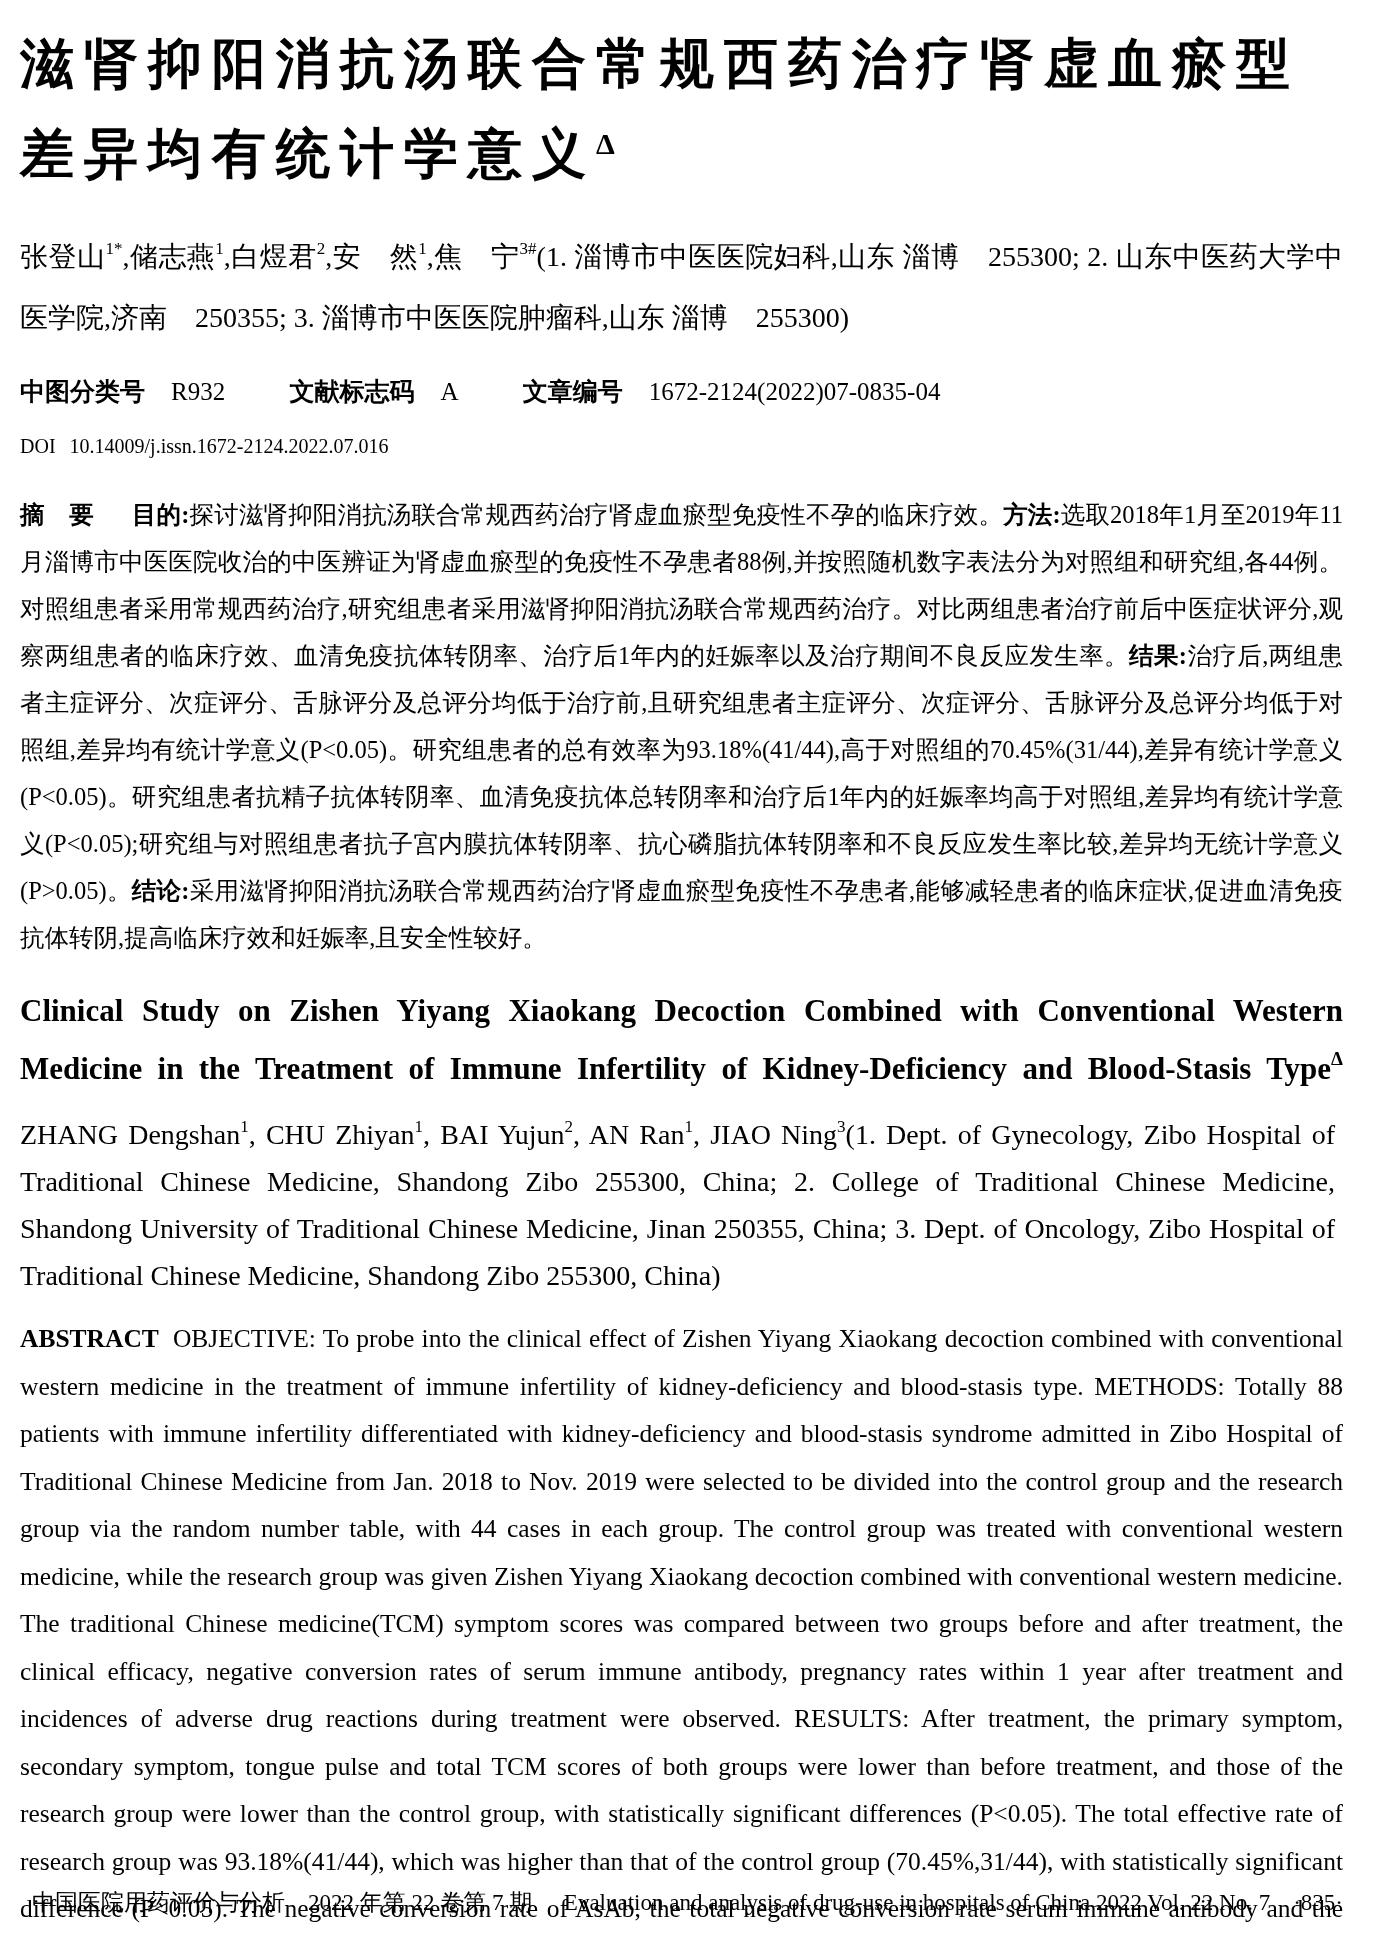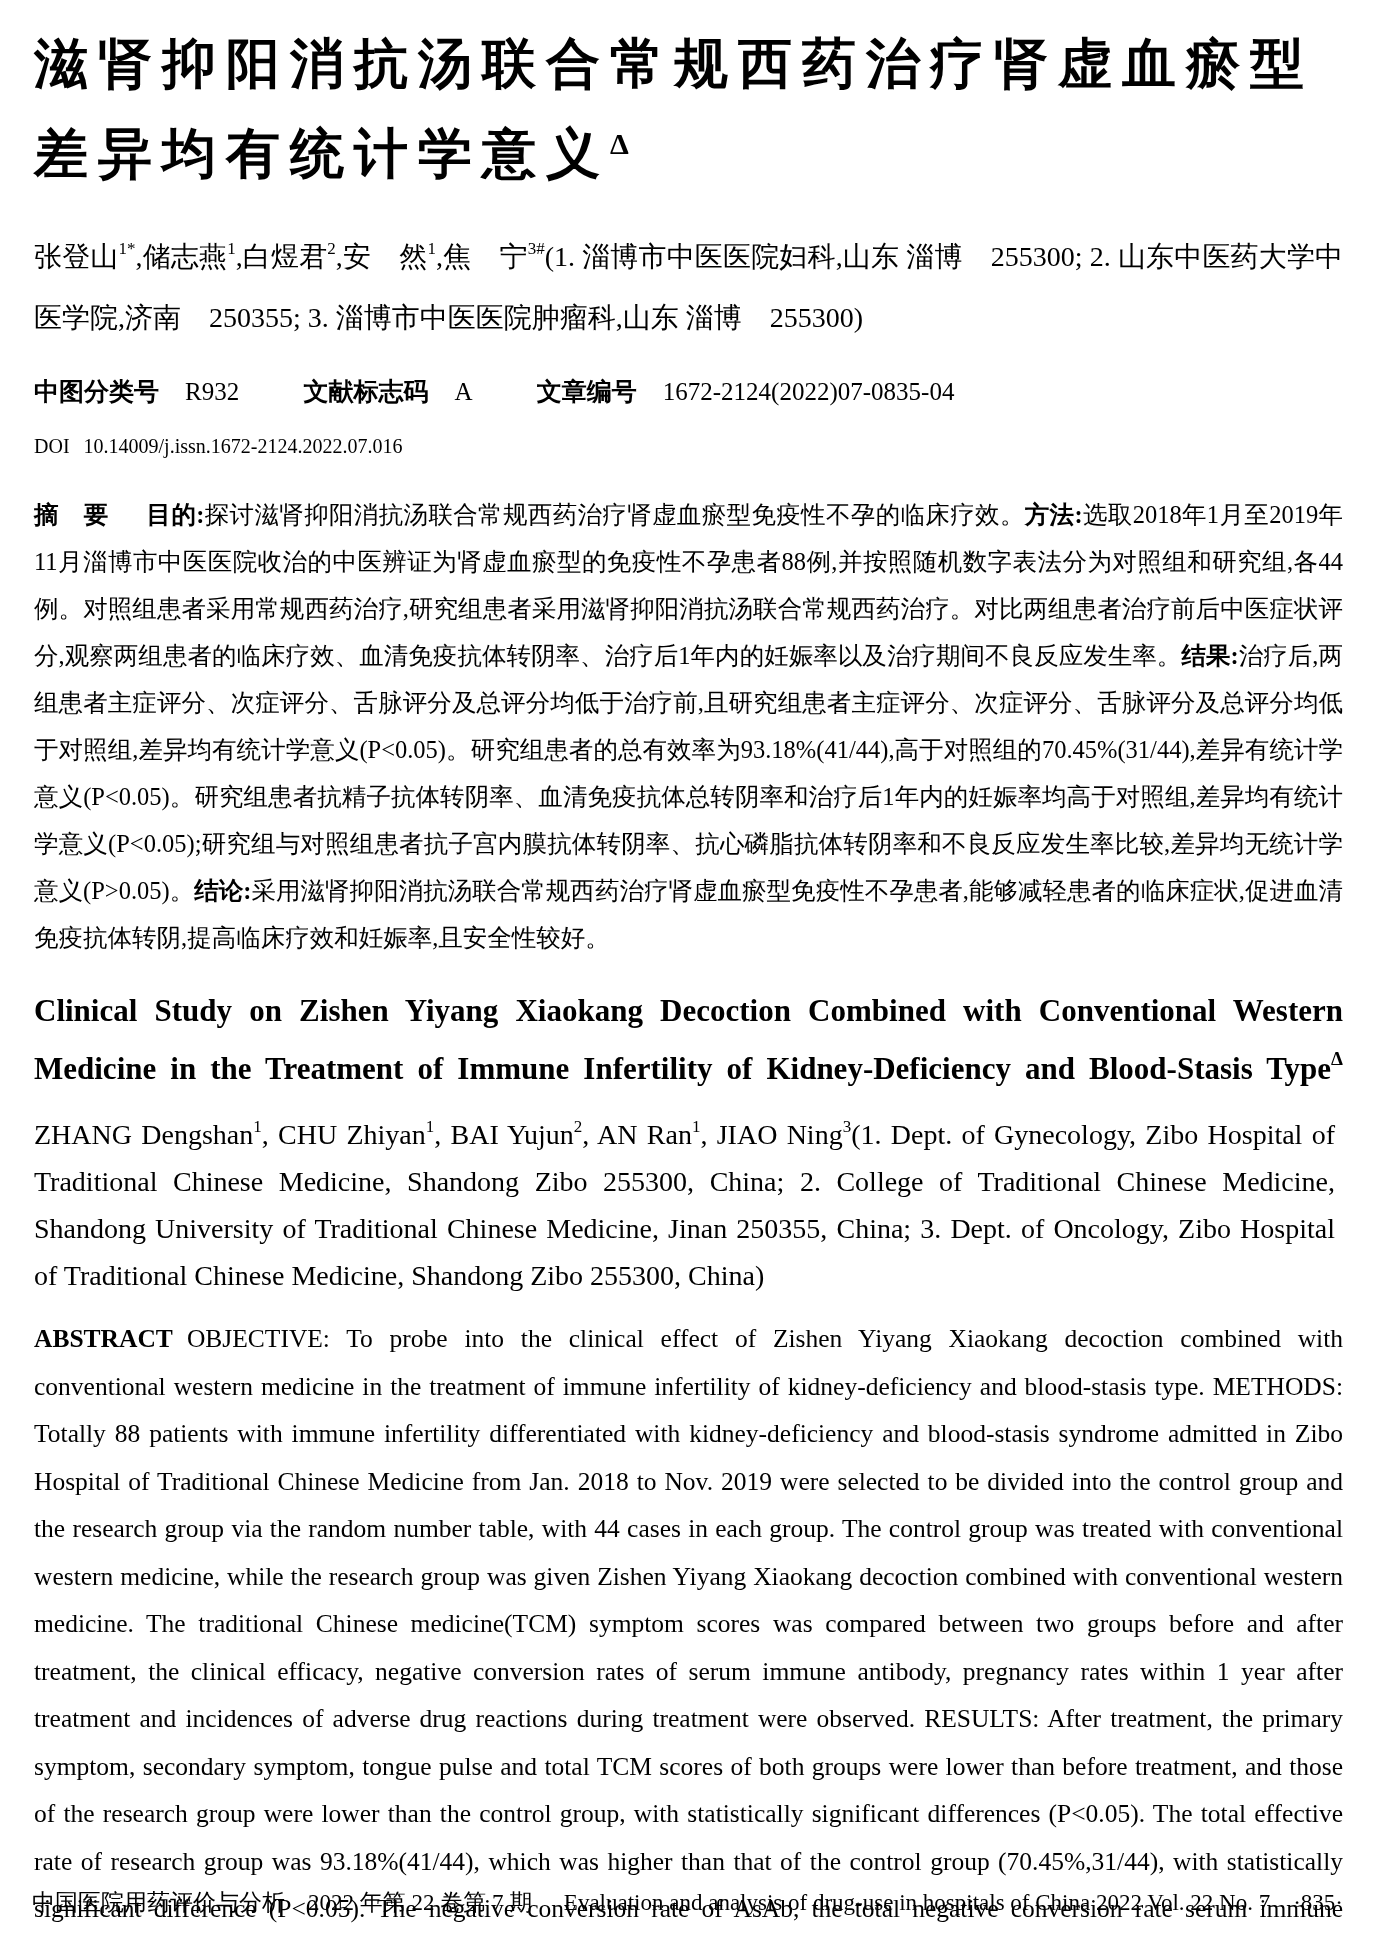--- a/index.html
+++ b/index.html
@@ -1,17 +1,17 @@
 <!DOCTYPE html>
 <html><head>
 <meta charset="utf-8">
 <style>
   html,body{margin:0;padding:0;background:#ffffff;}
   body{width:1375px;height:1940px;color:#000;}
-  .page{position:relative;box-sizing:border-box;width:1375px;height:1940px;padding:24px 32px 0 34px;overflow:hidden;}
+  .page{position:relative;box-sizing:border-box;width:1375px;height:1940px;padding:24px 32px 0 20px;overflow:hidden;}
 
   
   .title-cn{margin:0;font-family:"Liberation Serif","DejaVu Serif",serif;font-weight:bold;
             font-size:54px;line-height:80px;letter-spacing:10px;}
   .title-cn sup{font-size:30px;letter-spacing:0;vertical-align:18px;font-weight:bold;}
 
   
   .authors-cn{margin:24px 0 0 0;font-family:"Liberation Serif","DejaVu Serif",serif;
               font-size:28px;line-height:61px;text-align:justify;}
   .authors-cn sup{font-size:17px;vertical-align:12px;}

